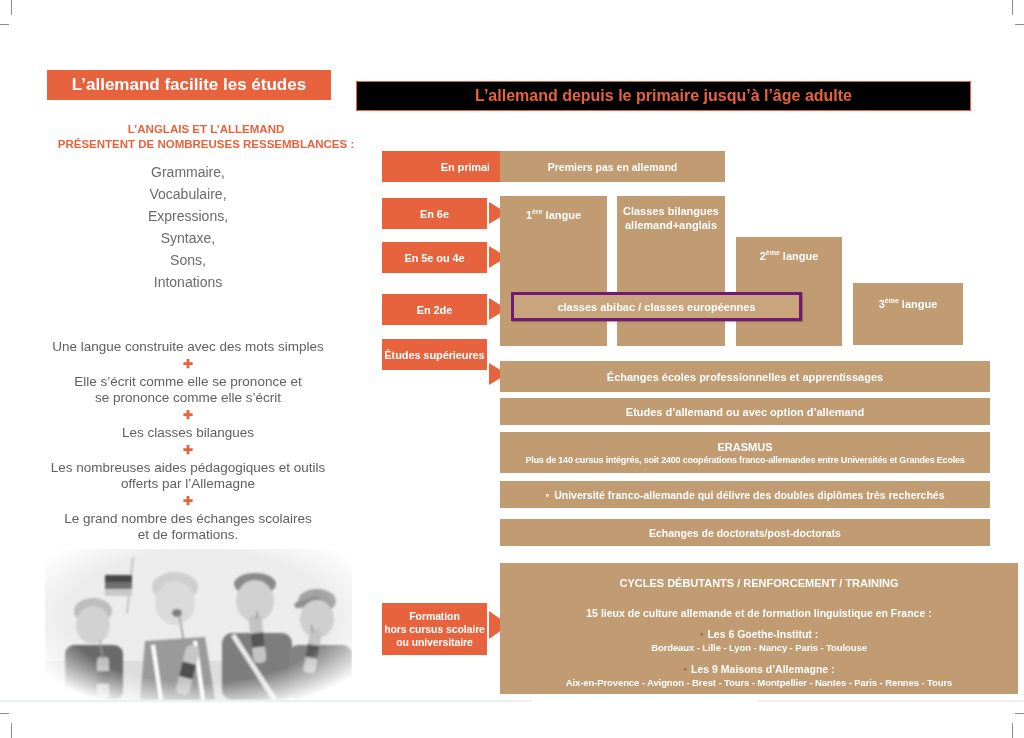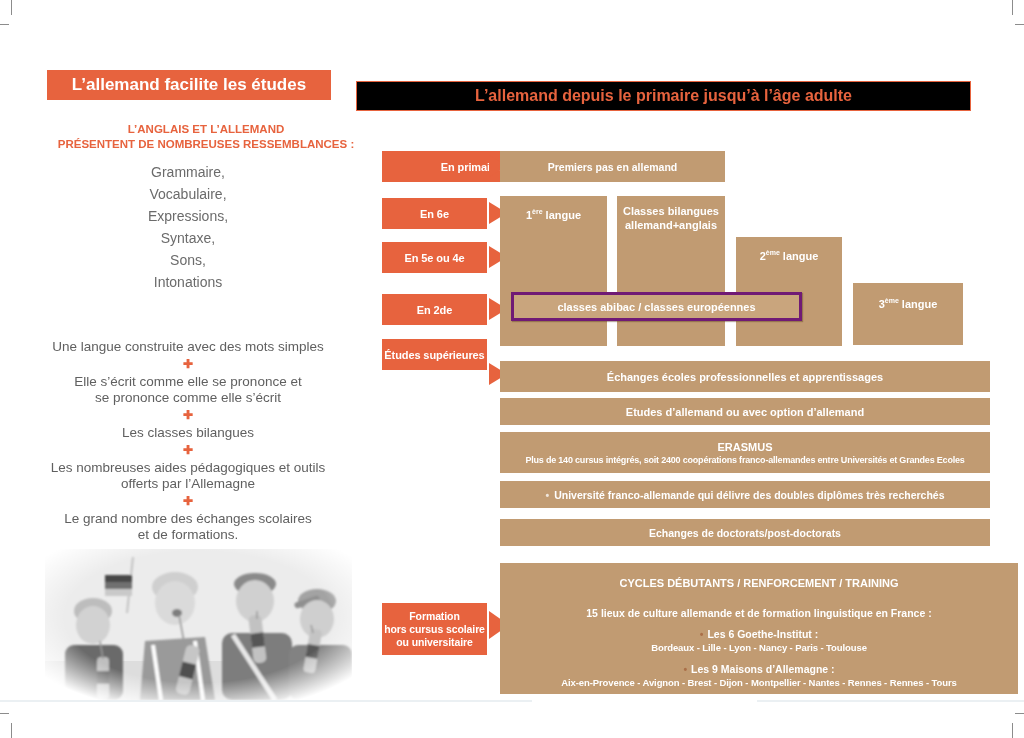--- a/index.html
+++ b/index.html
@@ -216,16 +216,16 @@
   </div>
 
   <div class="tan ctr bar b-doct">Echanges de doctorats/post-doctorats</div>
 
   <div class="tan bigbox">
     <div class="t-cycles">CYCLES DÉBUTANTS / RENFORCEMENT / TRAINING</div>
     <div class="t-lieux">15 lieux de culture allemande et de formation linguistique en France :</div>
     <div class="t-sub"><span class="blt">•</span><span>Les 6 Goethe-Institut :</span></div>
     <div class="t-cities">Bordeaux - Lille - Lyon - Nancy - Paris - Toulouse</div>
     <div class="t-sub"><span class="blt">•</span><span>Les 9 Maisons d’Allemagne :</span></div>
-    <div class="t-cities" style="margin-bottom:0;">Aix-en-Provence - Avignon - Brest - Dijon - Montpellier - Nantes - Rennes - Rennes - Tours</div>
+    <div class="t-cities" style="margin-bottom:0;">Aix-en-Provence - Avignon - Brest - Tours - Montpellier - Nantes - Paris - Rennes - Tours</div>
   </div>
 
 </div>
 
 </body></html>

